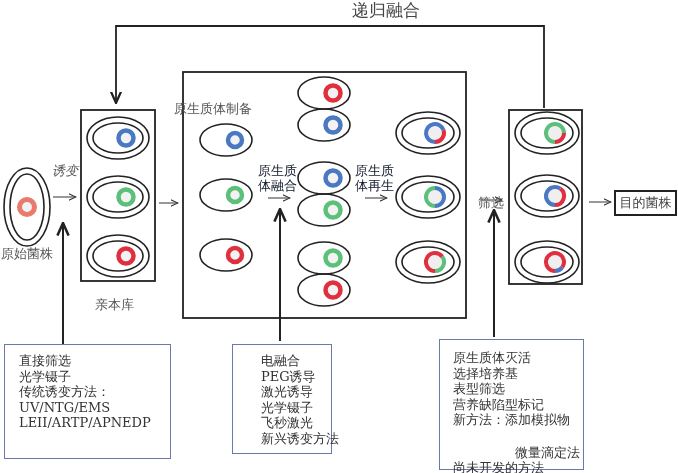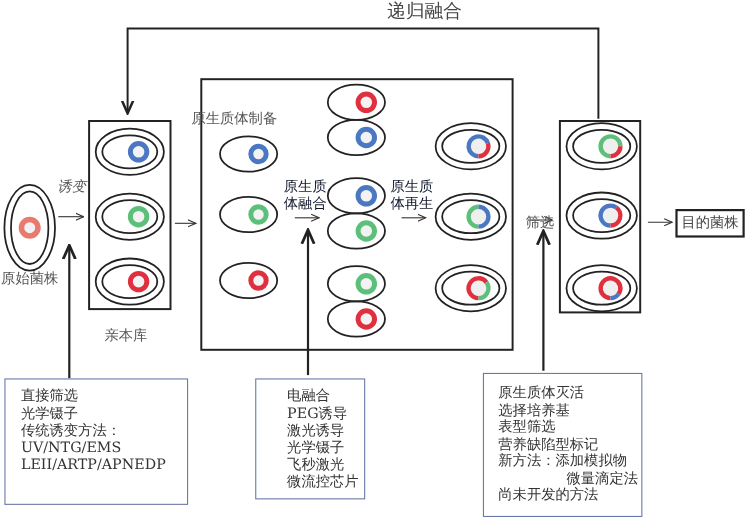--- a/index.html
+++ b/index.html
@@ -4,21 +4,21 @@
 <style>
   html, body { margin: 0; padding: 0; background: #ffffff; }
   body { width: 678px; height: 473px; position: relative; overflow: hidden;
          font-family: "DejaVu Serif", "Liberation Serif", serif; color: #444; }
   svg#diagram { position: absolute; left: 0; top: 0; }
   .lbl { position: absolute; font-size: 13px; color: #555; white-space: nowrap; line-height: 1; }
   .lbl2 { position: absolute; font-size: 13px; color: #0f172a; line-height: 15px; white-space: nowrap; }
   .title { font-size: 17px; color: #444; }
   .infobox { position: absolute; border: 1.5px solid #6a7aa8; background: #fff; box-sizing: border-box; }
   .infobox .line { font-size: 13px; line-height: 15.5px; color: #333; white-space: nowrap; display: block; }
-  .infobox .indent { padding-left: 62px; }
+  .infobox .indent { padding-left: 62px; margin-top: 17px; }
   .target-box { position: absolute; border: 2px solid #222; box-sizing: border-box; background: #fff;
                 font-size: 13px; color: #444; text-align: center; line-height: 22px; }
 </style>
 </head>
 <body>
 
 <svg id="diagram" width="678" height="473" viewBox="0 0 678 473" xmlns="http://www.w3.org/2000/svg">
   <defs>
     <marker id="arr" viewBox="0 0 10 10" refX="9" refY="5" markerWidth="8" markerHeight="8" orient="auto-start-reverse">
       <path d="M0,1 L9,5 L0,9" fill="none" stroke="#333" stroke-width="1.3"></path>
@@ -134,21 +134,21 @@
   <span class="line">UV/NTG/EMS</span>
   <span class="line">LEII/ARTP/APNEDP</span>
 </div>
 
 <div class="infobox" style="left:232px; top:344px; width:100px; height:110px; padding:8px 0 0 28px;">
   <span class="line">电融合</span>
   <span class="line">PEG诱导</span>
   <span class="line">激光诱导</span>
   <span class="line">光学镊子</span>
   <span class="line">飞秒激光</span>
-  <span class="line">微流控芯片</span>
+  <span class="line">新兴诱变方法</span>
 </div>
 
 <div class="infobox" style="left:439px; top:339px; width:145px; height:131px; padding:10px 0 0 13px;">
   <span class="line">原生质体灭活</span>
   <span class="line">选择培养基</span>
   <span class="line">表型筛选</span>
   <span class="line">营养缺陷型标记</span>
   <span class="line">新方法：添加模拟物</span>
   <span class="line indent">微量滴定法</span>
   <span class="line">尚未开发的方法</span>

